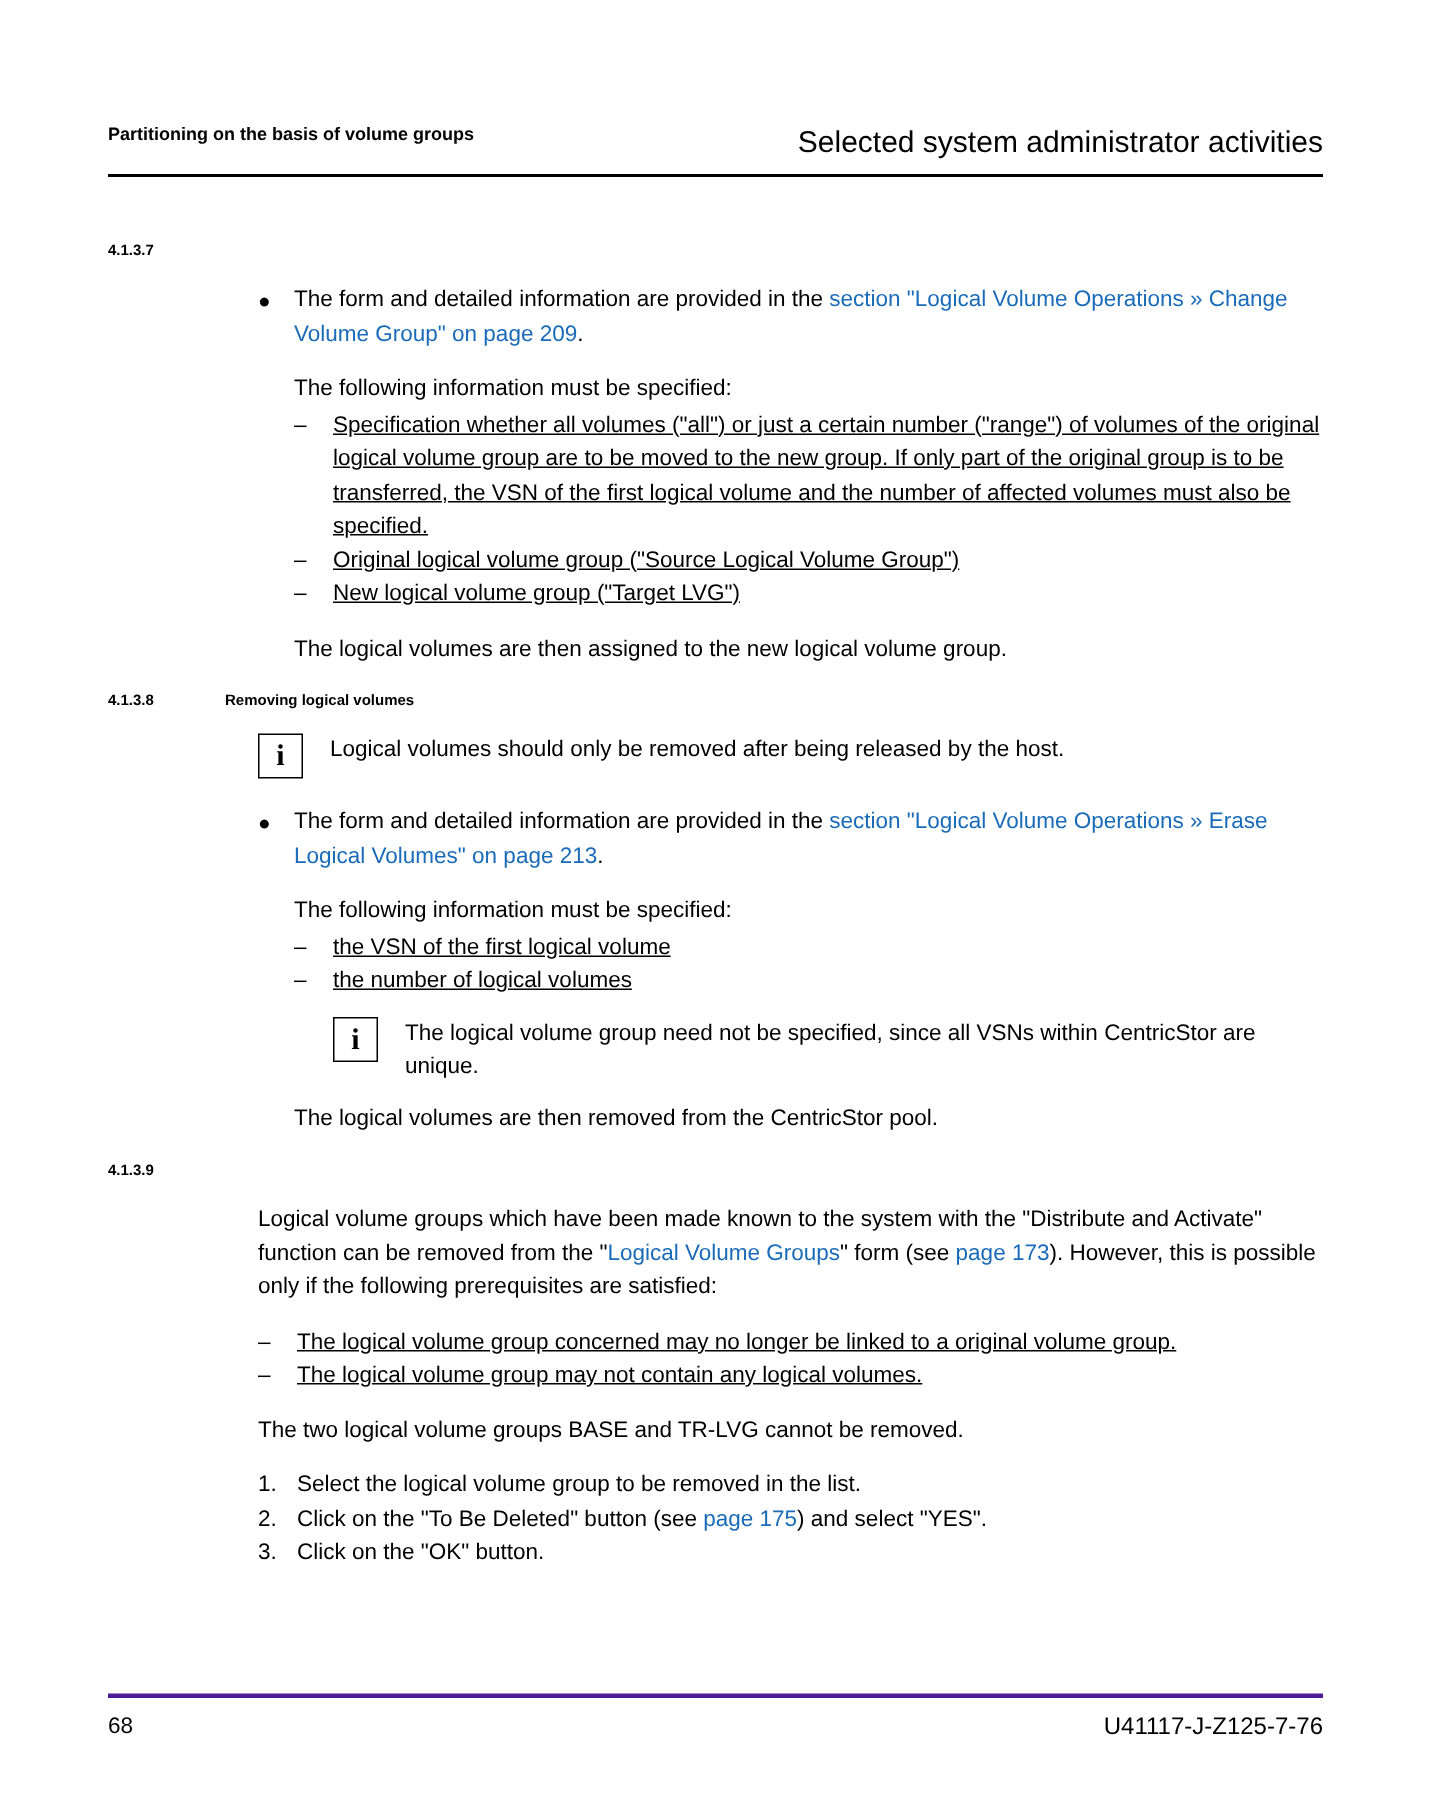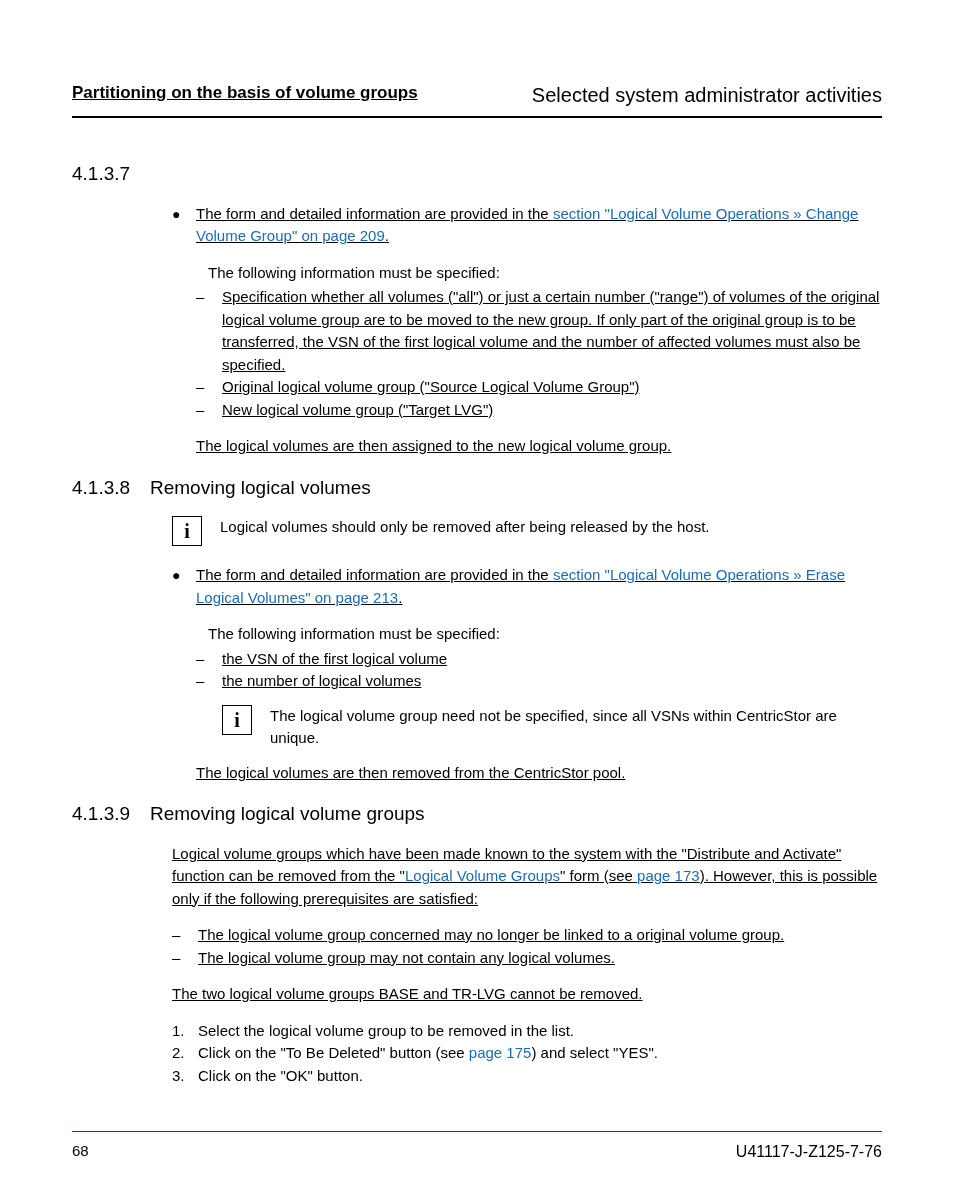--- a/index.html
+++ b/index.html
@@ -20,30 +20,29 @@
     }
     .header {
       display: flex;
       justify-content: space-between;
       border-bottom: 2px solid #000;
       padding-bottom: 6px;
       margin-bottom: 42px;
     }
     .header-left {
       font-weight: bold;
-      font-size: 17px;
-      text-decoration: underline;
+      font-size: 12px;
     }
     .header-right {
       font-size: 20px;
     }
     .section-heading {
       display: flex;
-      font-weight: normal;
-      font-size: 19px;
+      font-weight: bold;
+      font-size: 10px;
       margin-bottom: 14px;
     }
     .section-num {
       width: 78px;
       flex-shrink: 0;
     }
     .content-indent {
       margin-left: 100px;
     }
     .bullet-row {
@@ -74,25 +73,23 @@
     .dash-text {
       flex: 1;
       text-decoration: underline;
     }
     .link {
       color: #1a6bb8;
       cursor: pointer;
     }
     .para {
       margin-bottom: 14px;
-      text-decoration: underline;
     }
     .para-tight {
       margin-bottom: 2px;
-      margin-left: 12px;
     }
     .section-gap {
     }
     .info-row {
       display: flex;
       margin-left: 100px;
       margin-bottom: 18px;
     }
     .info-row-inner {
       display: flex;
@@ -127,21 +124,21 @@
       flex-shrink: 0;
     }
     .num-text {
       flex: 1;
     }
     .footer {
       position: absolute;
       bottom: 40px;
       left: 72px;
       right: 72px;
-      border-top: 1px solid #4c1d95;
+      border-top: 3px solid #4c1d95;
       padding-top: 8px;
       display: flex;
       justify-content: space-between;
       font-size: 13px;
     }
     .footer-left {
       font-size: 15px;
     }
     .footer-right {
       font-size: 16px;
@@ -219,21 +216,20 @@
       <div class="info-box">i</div>
       <div class="info-text">The logical volume group need not be specified, since all VSNs within CentricStor are unique.</div>
     </div>
 
     <p class="para">The logical volumes are then removed from the CentricStor pool.</p>
   </div>
 </div>
 
 <div class="section-heading section-gap">
   <span class="section-num">4.1.3.9</span>
-  <span>Removing logical volume groups</span>
 </div>
 
 <div class="content-indent">
   <p class="para">
     <span>Logical volume groups which have been made known to the system with the "Distribute and Activate" function can be removed from the "</span><span class="link">Logical Volume Groups</span><span>" form (see </span><span class="link">page 173</span><span>). However, this is possible only if the following prerequisites are satisfied:</span>
   </p>
 </div>
 
 <div class="dash-list-primary">
   <div class="dash-row">

